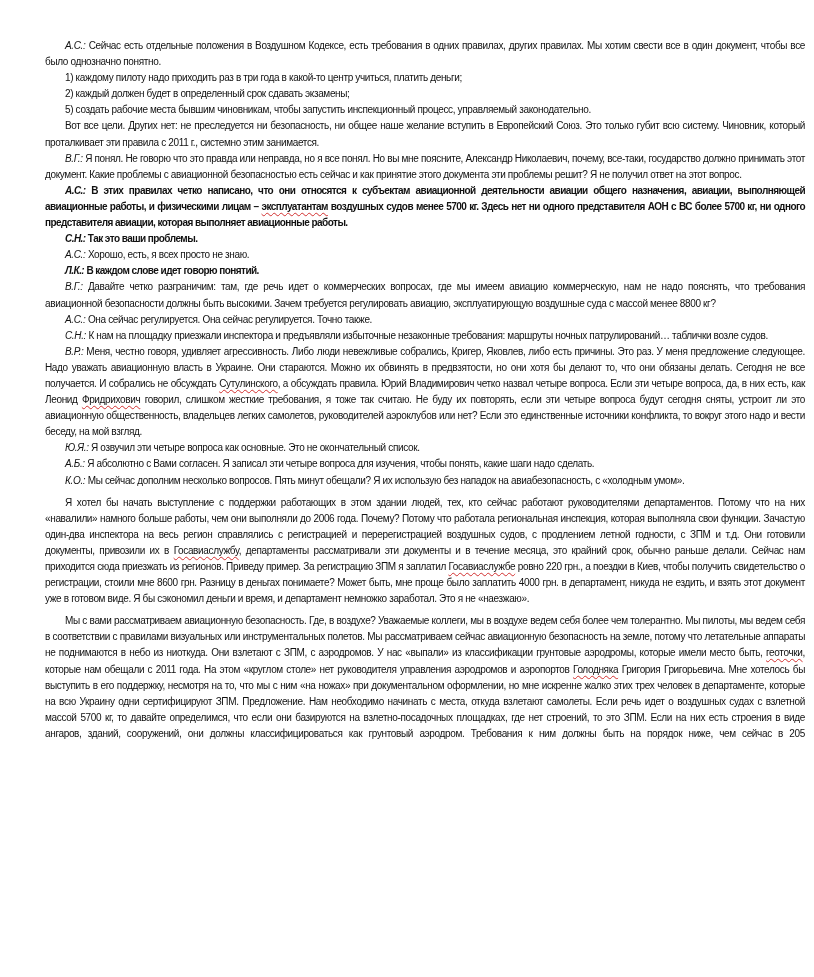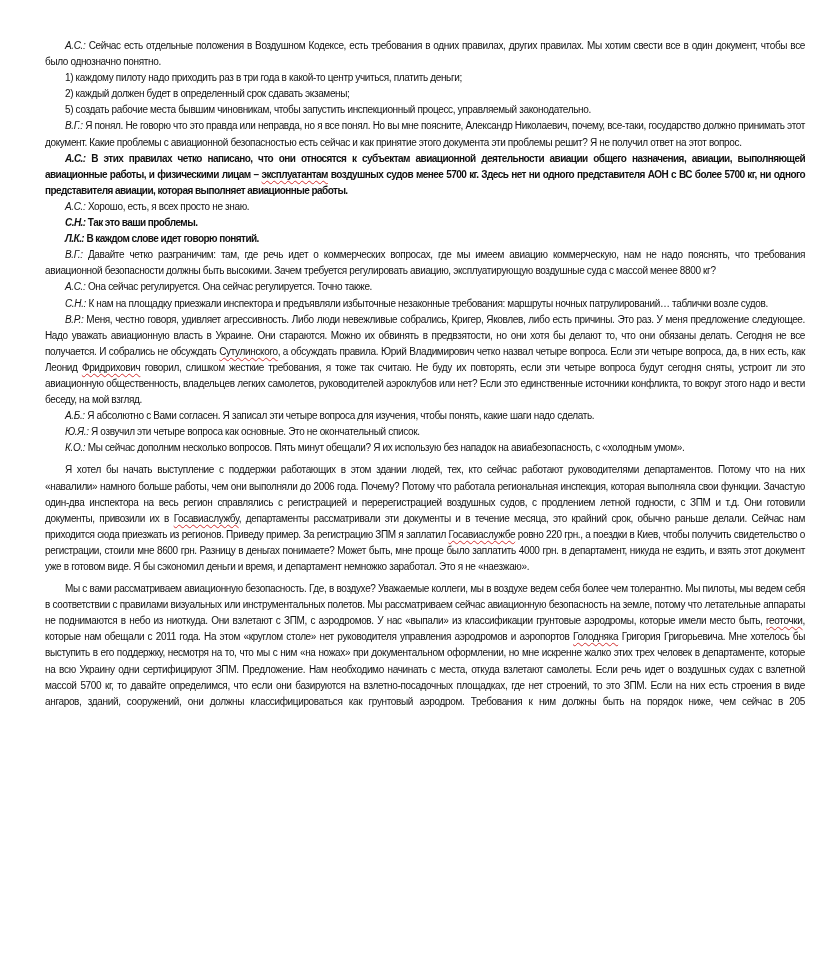--- a/index.html
+++ b/index.html
@@ -18,29 +18,30 @@
     .gap { height: 6px; }
   </style>
 </head>
 <body>
 
 <div class="page">
   <p class="p"><span class="spk">А.С.:</span><span> Сейчас есть отдельные положения в Воздушном Кодексе, есть требования в одних правилах, других правилах. Мы хотим свести все в один документ, чтобы все было однозначно понятно.</span></p>
   <p class="p"><span>1) каждому пилоту надо приходить раз в три года в какой-то центр учиться, платить деньги;</span></p>
   <p class="p"><span>2) каждый должен будет в определенный срок сдавать экзамены;</span></p>
   <p class="p"><span>5) создать рабочие места бывшим чиновникам, чтобы запустить инспекционный процесс, управляемый законодательно.</span></p>
+  <p class="p"><span>Вот все цели. Других нет: не преследуется ни безопасность, ни общее наше желание вступить в Европейский Союз. Это только губит всю систему. Чиновник, который проталкивает эти правила с 2011 г., системно этим занимается.</span></p>
   <p class="p"><span class="spk">В.Г.:</span><span> Я понял. Не говорю что это правда или неправда, но я все понял. Но вы мне поясните, Александр Николаевич, почему, все-таки, государство должно принимать этот документ. Какие проблемы с авиационной безопасностью есть сейчас и как принятие этого документа эти проблемы решит? Я не получил ответ на этот вопрос.</span></p>
   <p class="p bold"><span class="spk">А.С.:</span><span> В этих правилах четко написано, что они относятся к субъектам авиационной деятельности авиации общего назначения, авиации, выполняющей авиационные работы, и физическими лицам – </span><span class="sq">эксплуатантам</span><span> воздушных судов менее 5700 кг. Здесь нет ни одного представителя АОН с ВС более 5700 кг, ни одного представителя авиации, которая выполняет авиационные работы.</span></p>
+  <p class="p bold"><span class="spk">С.Н.:</span><span> Так это ваши проблемы.</span></p>
   <p class="p"><span class="spk">А.С.:</span><span> Хорошо, есть, я всех просто не знаю.</span></p>
-  <p class="p bold"><span class="spk">С.Н.:</span><span> Так это ваши проблемы.</span></p>
   <p class="p bold"><span class="spk">Л.К.:</span><span> В каждом слове идет говорю понятий.</span></p>
   <p class="p"><span class="spk">В.Г.:</span><span> Давайте четко разграничим: там, где речь идет о коммерческих вопросах, где мы имеем авиацию коммерческую, нам не надо пояснять, что требования авиационной безопасности должны быть высокими. Зачем требуется регулировать авиацию, эксплуатирующую воздушные суда с массой менее 8800 кг?</span></p>
   <p class="p"><span class="spk">А.С.:</span><span> Она сейчас регулируется. Она сейчас регулируется. Точно также.</span></p>
   <p class="p"><span class="spk">С.Н.:</span><span> К нам на площадку приезжали инспектора и предъявляли избыточные незаконные требования: маршруты ночных патрулирований… таблички возле судов.</span></p>
   <p class="p"><span class="spk">В.Р.:</span><span> Меня, честно говоря, удивляет агрессивность. Либо люди невежливые собрались, Кригер, Яковлев, либо есть причины. Это раз. У меня предложение следующее. Надо уважать авиационную власть в Украине. Они стараются. Можно их обвинять в предвзятости, но они хотя бы делают то, что они обязаны делать. Сегодня не все получается. И собрались не обсуждать </span><span class="sq">Сутулинского</span><span>, а обсуждать правила. Юрий Владимирович четко назвал четыре вопроса. Если эти четыре вопроса, да, в них есть, как Леонид </span><span class="sq">Фридрихович</span><span> говорил, слишком жесткие требования, я тоже так считаю. Не буду их повторять, если эти четыре вопроса будут сегодня сняты, устроит ли это авиационную общественность, владельцев легких самолетов, руководителей аэроклубов или нет? Если это единственные источники конфликта, то вокруг этого надо и вести беседу, на мой взгляд.</span></p>
+  <p class="p"><span class="spk">Ю.Я.:</span><span> Я озвучил эти четыре вопроса как основные. Это не окончательный список.</span></p>
   <p class="p"><span class="spk">А.Б.:</span><span> Я абсолютно с Вами согласен. Я записал эти четыре вопроса для изучения, чтобы понять, какие шаги надо сделать.</span></p>
-  <p class="p"><span class="spk">Ю.Я.:</span><span> Я озвучил эти четыре вопроса как основные. Это не окончательный список.</span></p>
   <p class="p"><span class="spk">К.О.:</span><span> Мы сейчас дополним несколько вопросов. Пять минут обещали? Я их использую без нападок на авиабезопасность, с «холодным умом».</span></p>
   <div class="gap"></div>
   <p class="p"><span>Я хотел бы начать выступление с поддержки работающих в этом здании людей, тех, кто сейчас работают руководителями департаментов. Потому что на них «навалили» намного больше работы, чем они выполняли до 2006 года. Почему? Потому что работала региональная инспекция, которая выполняла свои функции. Зачастую один-два инспектора на весь регион справлялись с регистрацией и перерегистрацией воздушных судов, с продлением летной годности, с ЗПМ и т.д. Они готовили документы, привозили их в </span><span class="sq">Госавиаслужбу</span><span>, департаменты рассматривали эти документы и в течение месяца, это крайний срок, обычно раньше делали. Сейчас нам приходится сюда приезжать из регионов. Приведу пример. За регистрацию ЗПМ я заплатил </span><span class="sq">Госавиаслужбе</span><span> ровно 220 грн., а поездки в Киев, чтобы получить свидетельство о регистрации, стоили мне 8600 грн. Разницу в деньгах понимаете? Может быть, мне проще было заплатить 4000 грн. в департамент, никуда не ездить, и взять этот документ уже в готовом виде. Я бы сэкономил деньги и время, и департамент немножко заработал. Это я не «наезжаю».</span></p>
   <div class="gap"></div>
   <p class="p last"><span>Мы с вами рассматриваем авиационную безопасность. Где, в воздухе? Уважаемые коллеги, мы в воздухе ведем себя более чем толерантно. Мы пилоты, мы ведем себя в соответствии с правилами визуальных или инструментальных полетов. Мы рассматриваем сейчас авиационную безопасность на земле, потому что летательные аппараты не поднимаются в небо из ниоткуда. Они взлетают с ЗПМ, с аэродромов. У нас «выпали» из классификации грунтовые аэродромы, которые имели место быть, </span><span class="sq">геоточки</span><span>, которые нам обещали с 2011 года. На этом «круглом столе» нет руководителя управления аэродромов и аэропортов </span><span class="sq">Голодняка</span><span> Григория Григорьевича. Мне хотелось бы выступить в его поддержку, несмотря на то, что мы с ним «на ножах» при документальном оформлении, но мне искренне жалко этих трех человек в департаменте, которые на всю Украину одни сертифицируют ЗПМ. Предложение. Нам необходимо начинать с места, откуда взлетают самолеты. Если речь идет о воздушных судах с взлетной массой 5700 кг, то давайте определимся, что если они базируются на взлетно-посадочных площадках, где нет строений, то это ЗПМ. Если на них есть строения в виде ангаров, зданий, сооружений, они должны классифицироваться как грунтовый аэродром. Требования к ним должны быть на порядок ниже, чем сейчас в 205</span></p>
 </div>
 
 </body></html>

